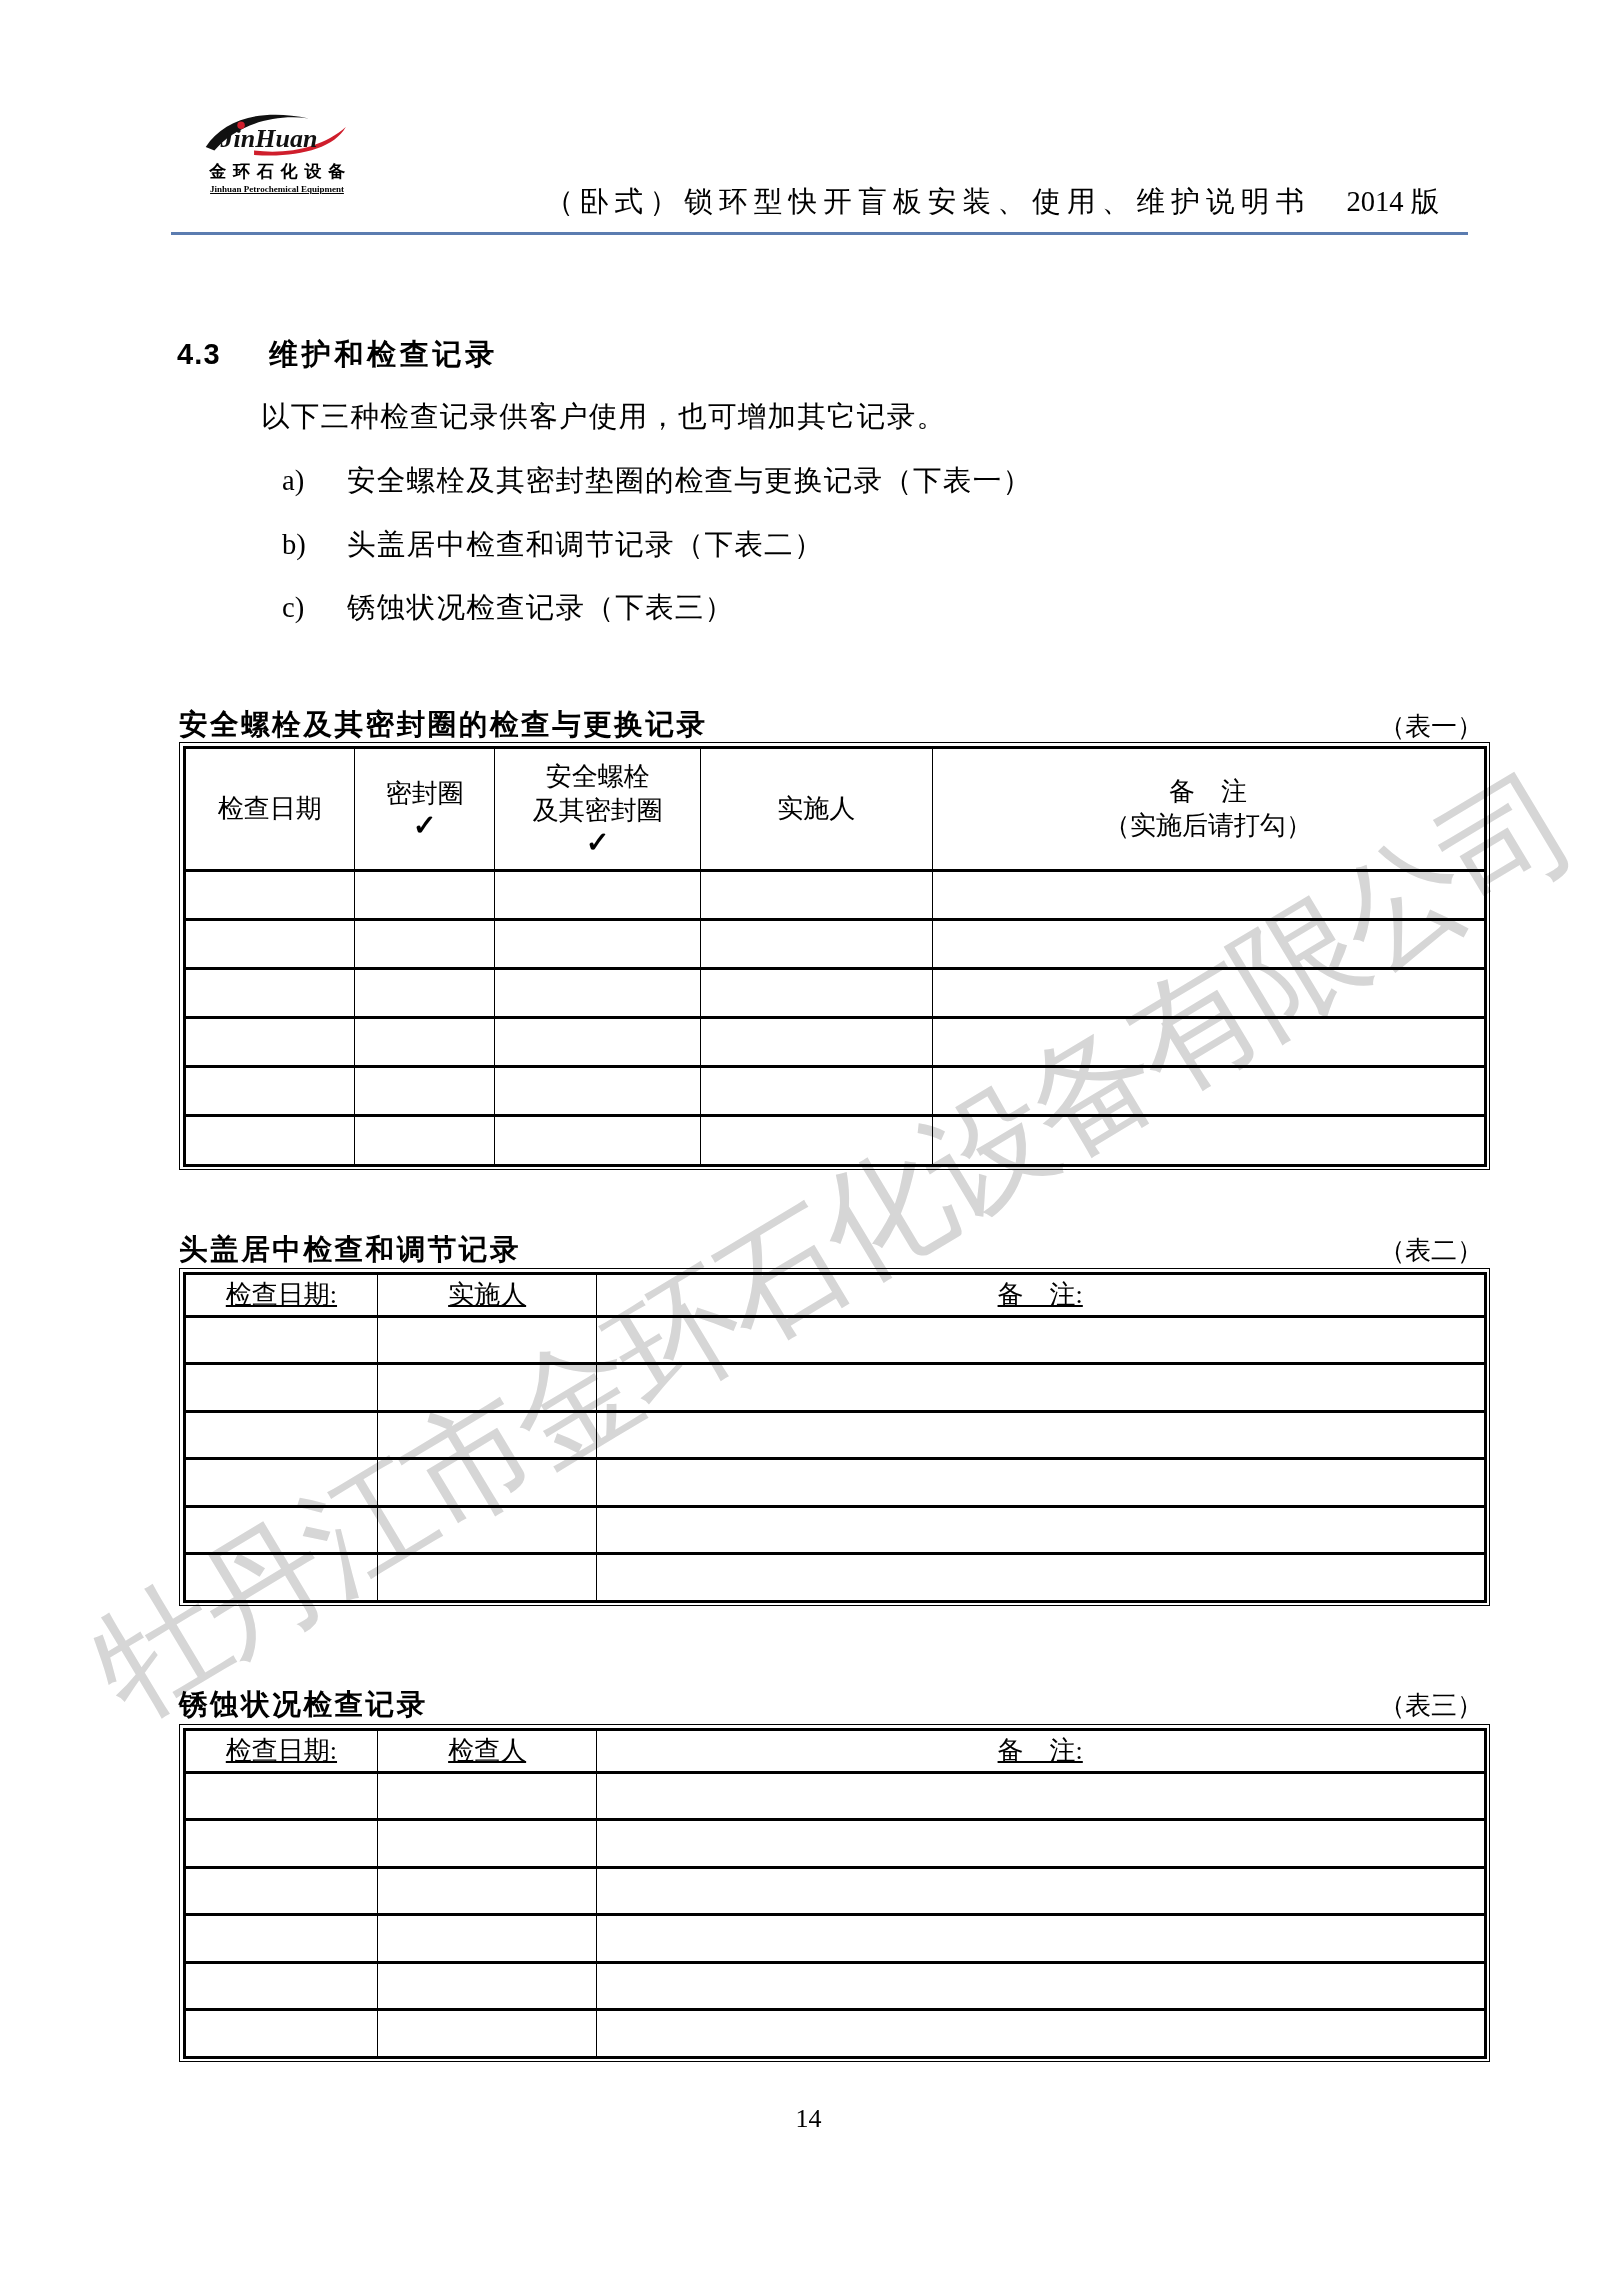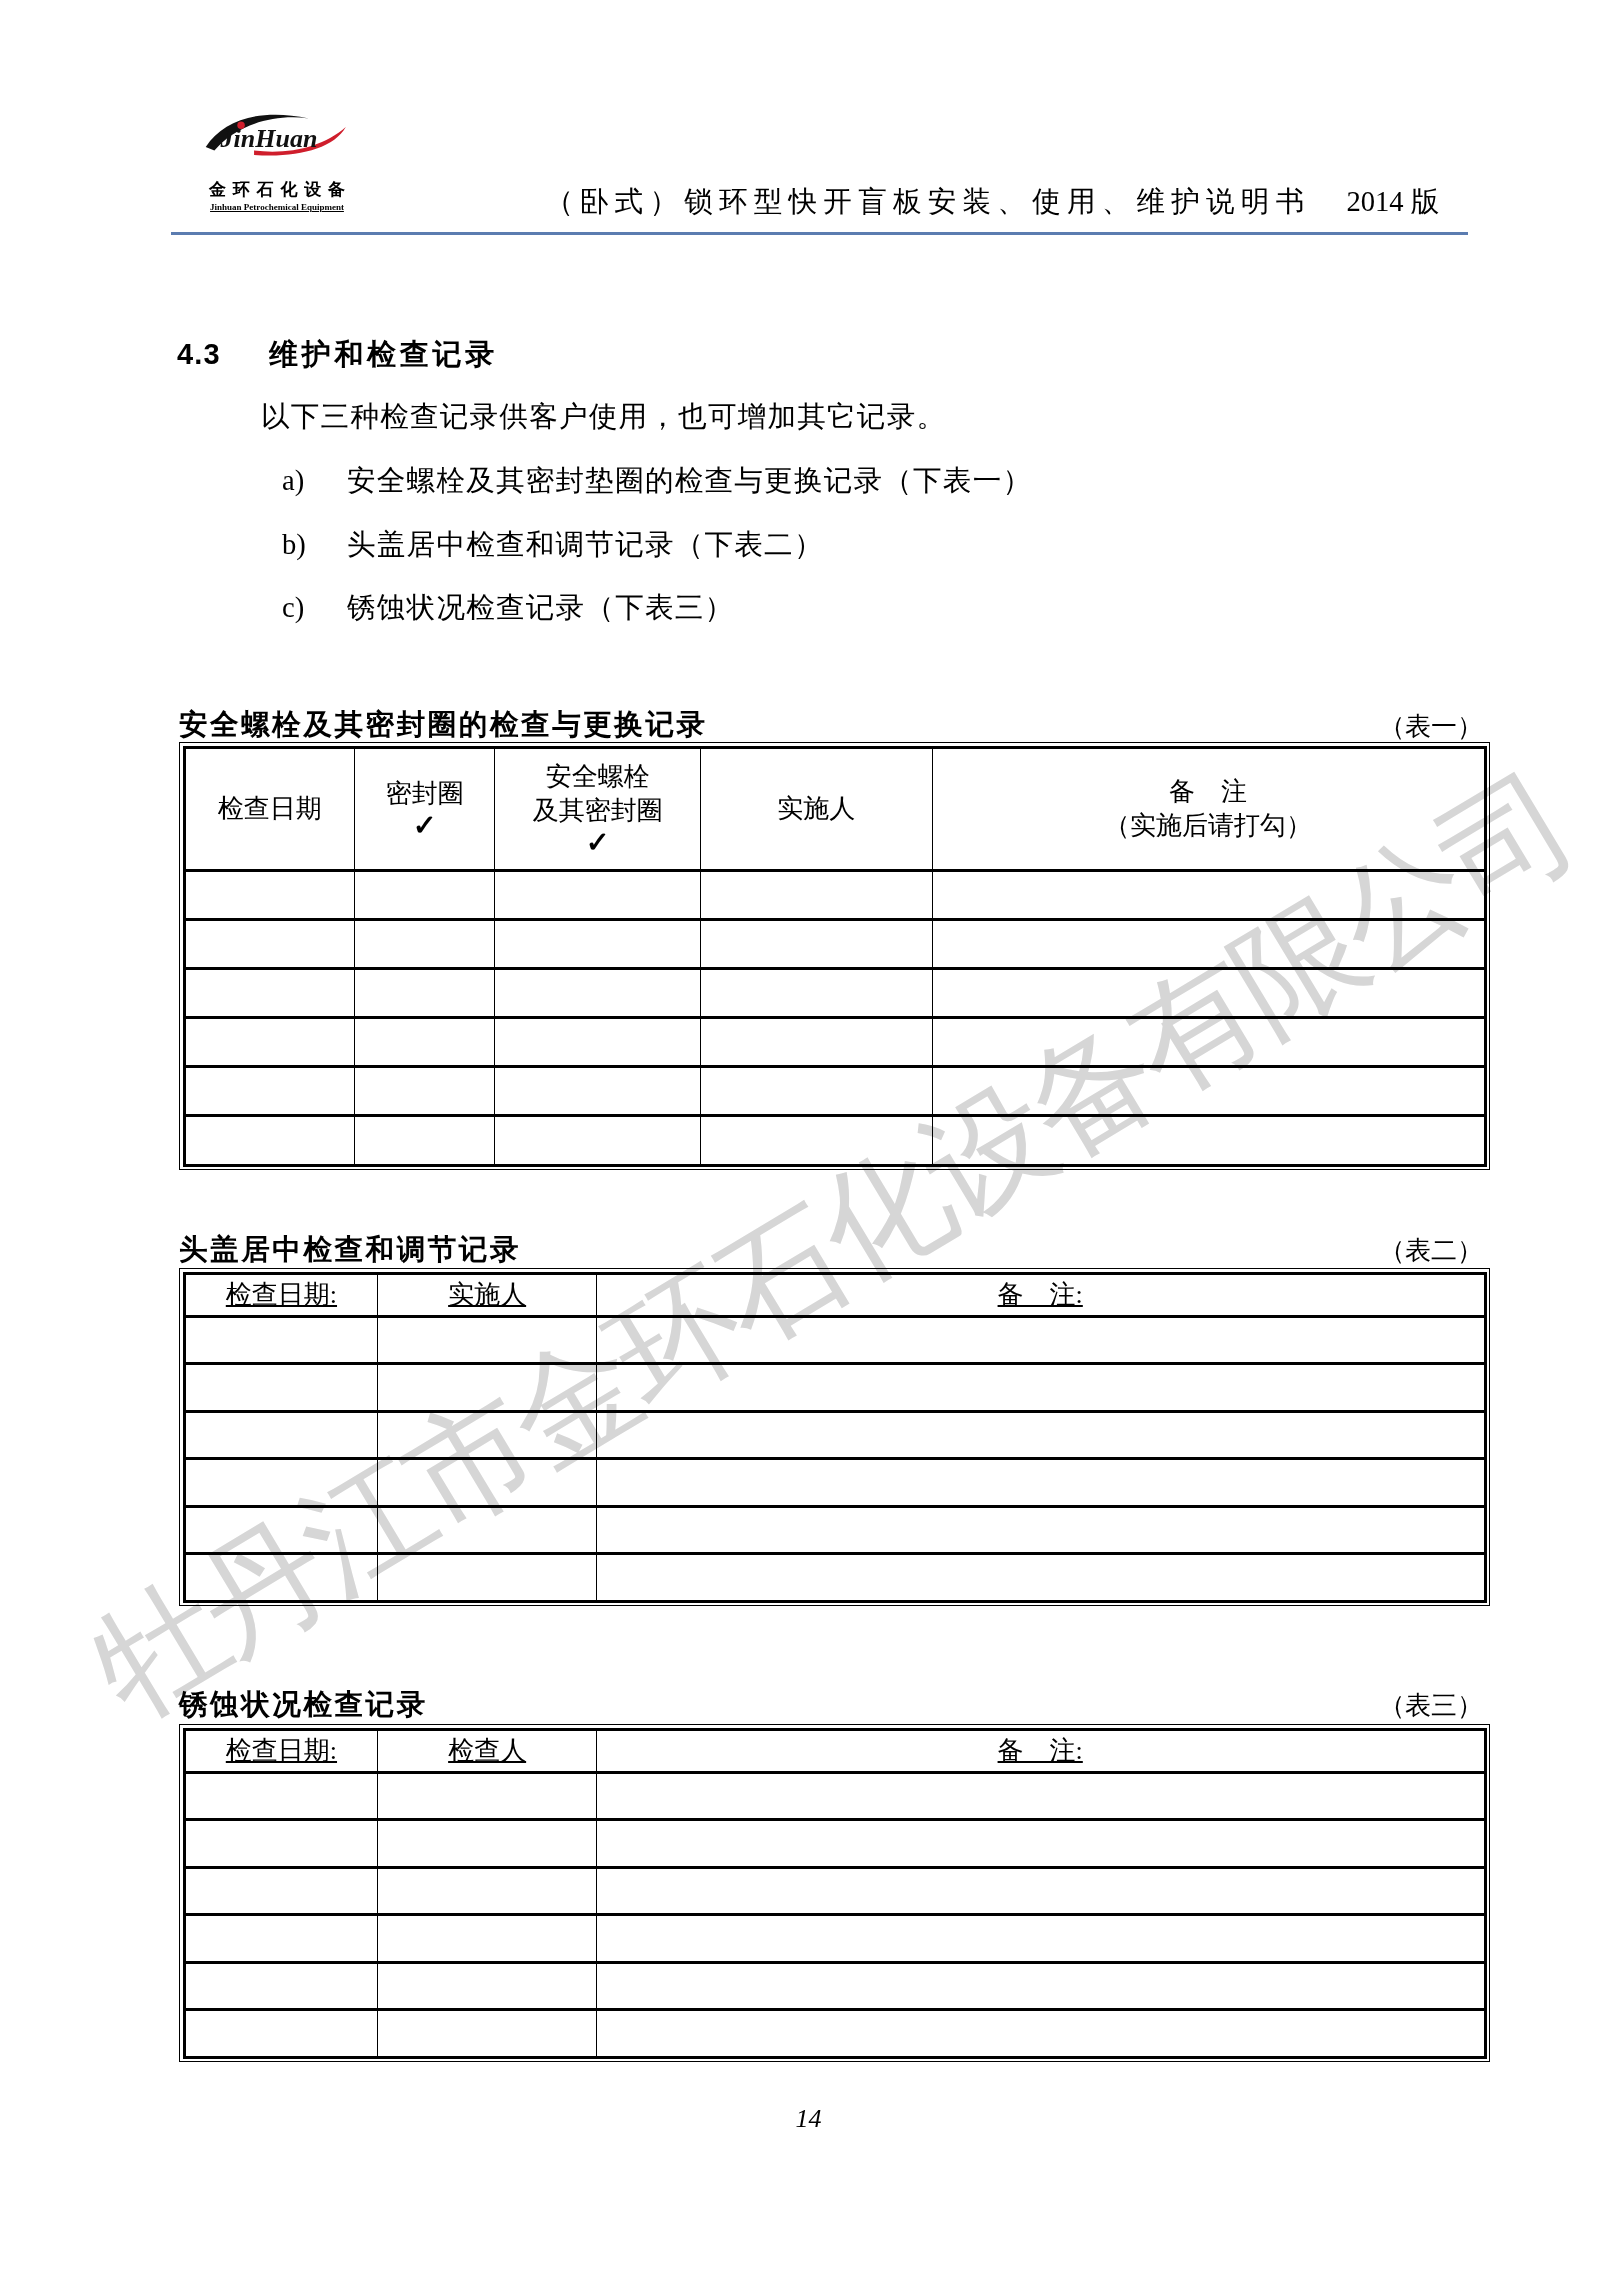--- a/index.html
+++ b/index.html
@@ -8,21 +8,21 @@
 
   
   .watermark{position:absolute;left:832px;top:1248px;
              transform:translate(-50%,-50%) rotate(-31deg);
              font-size:127px;letter-spacing:-6.2px;white-space:nowrap;
              color:#d6d6d6;z-index:0;font-family:"Liberation Serif",serif;}
 
   
   .logo{position:absolute;left:202px;top:112px;width:150px;z-index:1;text-align:center;}
   .logo-cjk{font-weight:bold;font-size:17px;letter-spacing:6.8px;text-indent:6.8px;
-            white-space:nowrap;margin-top:19px;font-family:"Liberation Sans",sans-serif;}
+            white-space:nowrap;margin-top:1px;font-family:"Liberation Sans",sans-serif;text-align:right;}
   .logo-en{font-weight:bold;font-size:9px;white-space:nowrap;margin-top:0.6px;text-decoration:underline;}
 
   
   .doc-header{position:absolute;left:545px;top:186px;z-index:1;display:flex;align-items:baseline;}
   .doc-title{font-size:28.6px;line-height:32px;letter-spacing:6.2px;white-space:nowrap;}
   .doc-edition{font-size:28.6px;line-height:32px;margin-left:36px;white-space:nowrap;}
   .header-rule{position:absolute;left:171px;top:232px;width:1297px;height:3.1px;background:#5b7cb0;z-index:1;}
 
   
   .sec-heading{position:absolute;left:177px;top:335px;z-index:1;
@@ -55,21 +55,21 @@
   table.rec td{border-left:1.9px solid #000;border-right:1.9px solid #000;
                border-top:3.7px solid #000;border-bottom:3.7px solid #000;
                text-align:center;vertical-align:middle;font-size:26px;padding:0;line-height:34px;}
   tr.hdr1 td{height:115px;}
   tr.hdr2 td{height:38px;text-decoration:underline;}
   tr.row1 td{height:44px;}
   tr.row2 td{height:42px;}
   .chk{font-weight:bold;font-size:28.6px;line-height:30px;}
 
   .page-number{position:absolute;left:0;top:2104px;width:1617px;text-align:center;
-               font-size:26px;z-index:1;font-style:italic;}
+               font-size:26px;z-index:1;}
 </style>
 </head>
 <body>
 
 <div class="page">
 
   <div class="watermark" style="color: rgb(214, 214, 214);">牡丹江市金环石化设备有限公司</div>
 
   <div class="logo">
     <svg width="150" height="45" viewBox="0 0 242 72">

